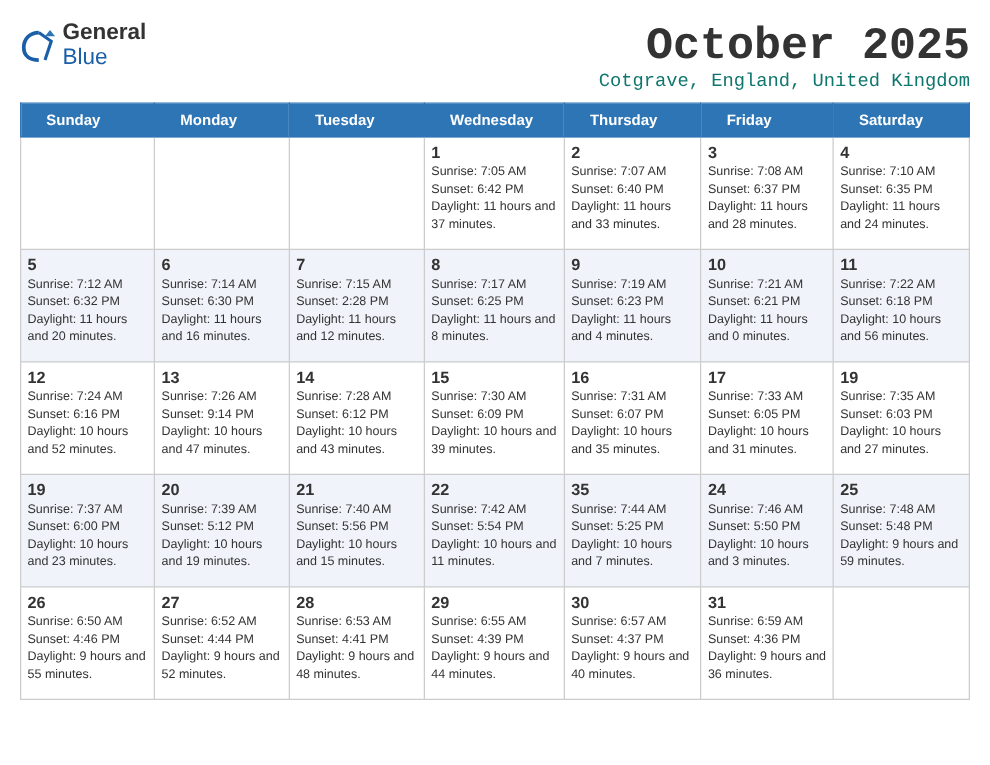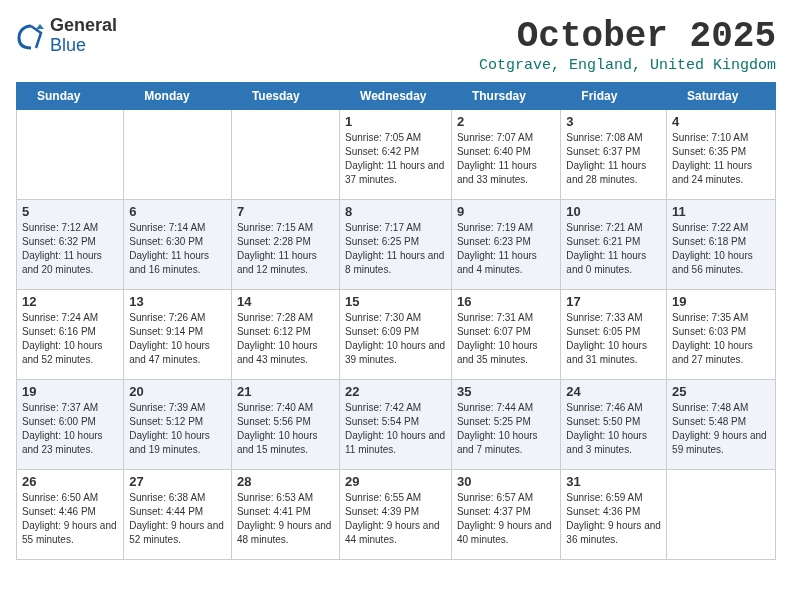--- a/index.html
+++ b/index.html
@@ -290,21 +290,21 @@
       </tr>
       <tr>
         <td>
           <div class="day-number">26</div>
           <div class="day-info">Sunrise: 6:50 AM
 Sunset: 4:46 PM
 Daylight: 9 hours and 55 minutes.</div>
         </td>
         <td>
           <div class="day-number">27</div>
-          <div class="day-info">Sunrise: 6:38 AM
+          <div class="day-info">Sunrise: 6:52 AM
 Sunset: 4:44 PM
 Daylight: 9 hours and 52 minutes.</div>
         </td>
         <td>
           <div class="day-number">28</div>
           <div class="day-info">Sunrise: 6:53 AM
 Sunset: 4:41 PM
 Daylight: 9 hours and 48 minutes.</div>
         </td>
         <td>

